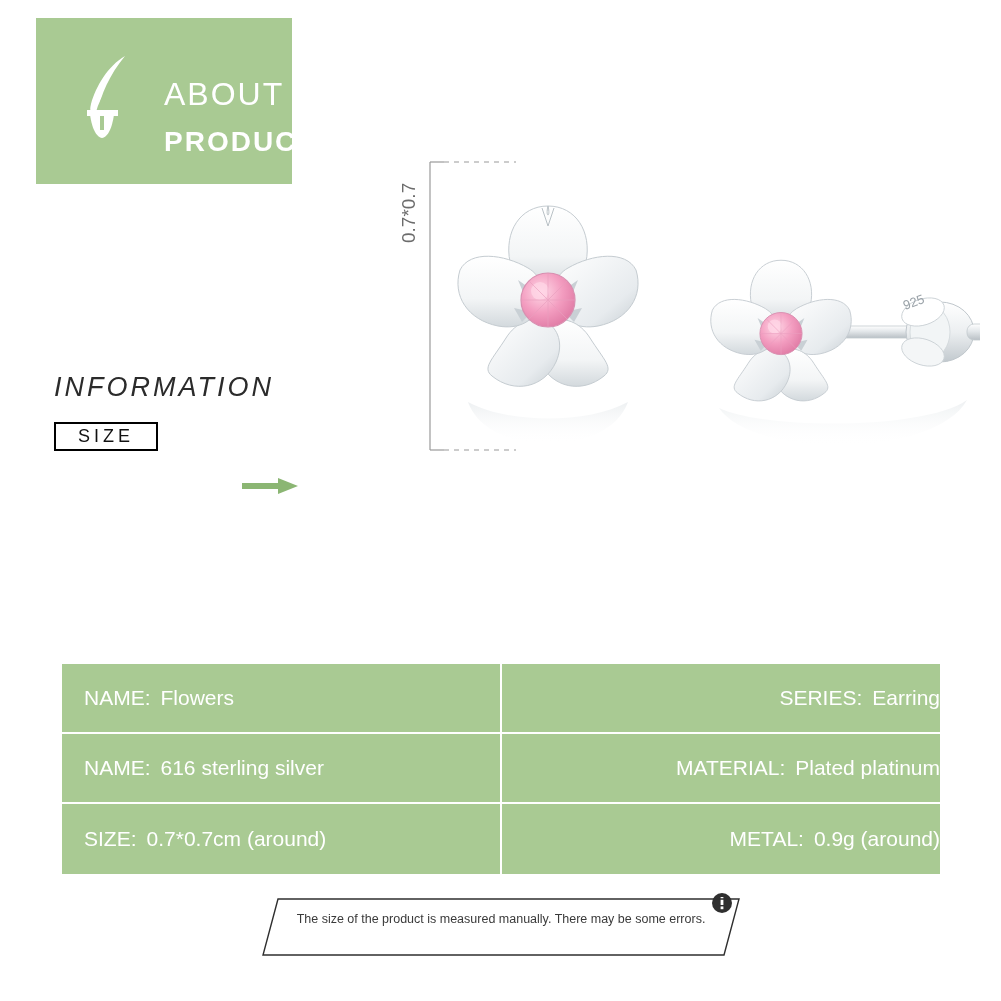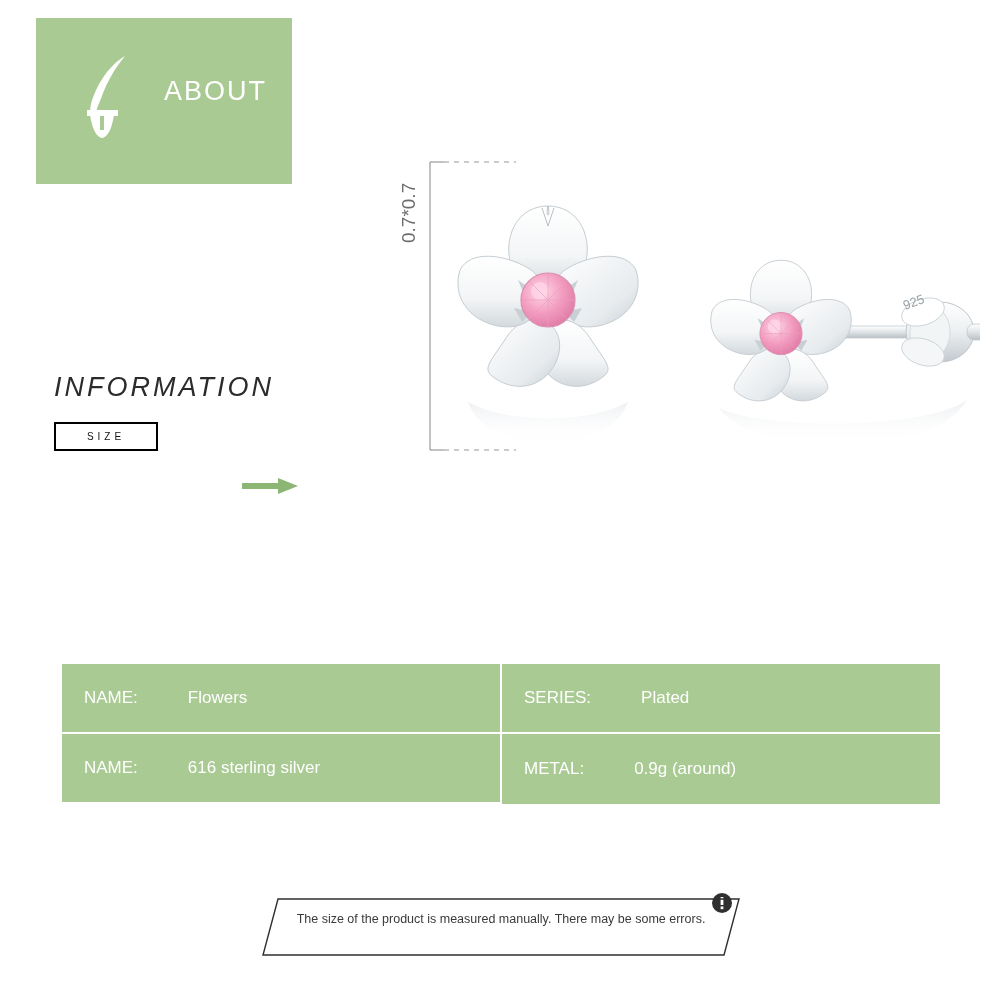--- a/index.html
+++ b/index.html
@@ -31,21 +31,21 @@
     left: 42px;
     top: 34px;
     width: 60px;
     height: 90px;
   }
   .about-badge .about-txt {
     position: absolute;
     left: 128px;
     top: 58px;
     color: #ffffff;
-    font-size: 27px;
+    font-size: 32px;
     letter-spacing: 2px;
     font-weight: 400;
   }
   .about-badge .product-txt {
     position: absolute;
     left: 128px;
     top: 108px;
     color: #ffffff;
     font-size: 28px;
     letter-spacing: 2px;
@@ -76,21 +76,21 @@
     top: 422px;
     width: 104px;
     height: 29px;
     border: 2px solid #000000;
     box-sizing: border-box;
     display: flex;
     align-items: center;
     justify-content: center;
   }
   .size-box span {
-    font-size: 10px;
+    font-size: 18px;
     letter-spacing: 4px;
     color: #111;
   }
   .green-arrow {
     position: absolute;
     left: 242px;
     top: 478px;
     width: 56px;
     height: 16px;
   }
@@ -129,24 +129,23 @@
   }
   .spec-cell {
     background: #a9ca93;
     border-right: 2px solid #ffffff;
     border-bottom: 2px solid #ffffff;
     box-sizing: border-box;
     display: flex;
     align-items: center;
     padding-left: 22px;
     color: #ffffff;
-    font-size: 17px;
-    gap: 40px;
-  }
-  .spec-cell:nth-child(2n) { border-right: none; }
+    font-size: 21px;
+  }
+  .spec-cell:nth-child(2n) { border-right: none; justify-content: flex-end; }
   .spec-cell.lastrow { border-bottom: none; }
   .spec-cell .k { margin-right: 10px; }
   .spec-cell .v { }
 
   
   .disclaimer {
     position: absolute;
     left: 262px;
     top: 898px;
     width: 478px;
@@ -180,20 +179,21 @@
 
 <div class="about-badge">
   <svg class="quill" viewBox="0 0 60 90">
     <path d="M47 4 C30 14 18 34 13 52 C12 56 12 58 13 60 L20 60 C22 44 32 22 47 4 Z" fill="#ffffff"></path>
     <path d="M30 36 C24 44 20 52 18 60 L24 60 C26 50 28 42 32 36 Z" fill="#a9ca93"></path>
     <path d="M12 62 L36 62 C36 62 34 84 24 86 C14 84 12 62 12 62 Z" fill="#ffffff"></path>
     <rect x="9" y="58" width="31" height="6" fill="#ffffff"></rect>
     <path d="M22 64 L26 64 L26 78 L22 78 Z" fill="#a9ca93"></path>
   </svg>
   <div class="about-txt">ABOUT</div>
+  <div class="product-txt">PRODUCT</div>
   <div class="dashline"></div>
 </div>
 
 <div class="information-title">INFORMATION</div>
 <div class="size-box">
   <span>SIZE</span>
 </div>
 <svg class="green-arrow" viewBox="0 0 56 16">
   <rect x="0" y="5" width="38" height="6" fill="#8bb673"></rect>
   <path d="M36 0 L56 8 L36 16 Z" fill="#8bb673"></path>
@@ -317,28 +317,36 @@
   </g>
 </svg>
 
 <div class="spec-table">
   <div class="spec-cell">
     <span class="k">NAME:</span>
     <span class="v">Flowers</span>
   </div>
   <div class="spec-cell">
     <span class="k">SERIES:</span>
-    <span class="v">Plated</span>
+    <span class="v">Earring</span>
   </div>
 
   <div class="spec-cell">
     <span class="k">NAME:</span>
     <span class="v">616 sterling silver</span>
   </div>
-
+  <div class="spec-cell">
+    <span class="k">MATERIAL:</span>
+    <span class="v">Plated platinum</span>
+  </div>
+
+  <div class="spec-cell lastrow">
+    <span class="k">SIZE:</span>
+    <span class="v">0.7*0.7cm (around)</span>
+  </div>
   <div class="spec-cell lastrow">
     <span class="k">METAL:</span>
     <span class="v">0.9g (around)</span>
   </div>
 </div>
 
 <svg class="excl-badge" viewBox="0 0 20 26">
   <circle cx="10" cy="10" r="10" fill="#2f2f2f"></circle>
   <rect x="8.6" y="4" width="2.8" height="8" fill="#ffffff"></rect>
   <rect x="8.6" y="13.4" width="2.8" height="2.8" fill="#ffffff"></rect>

